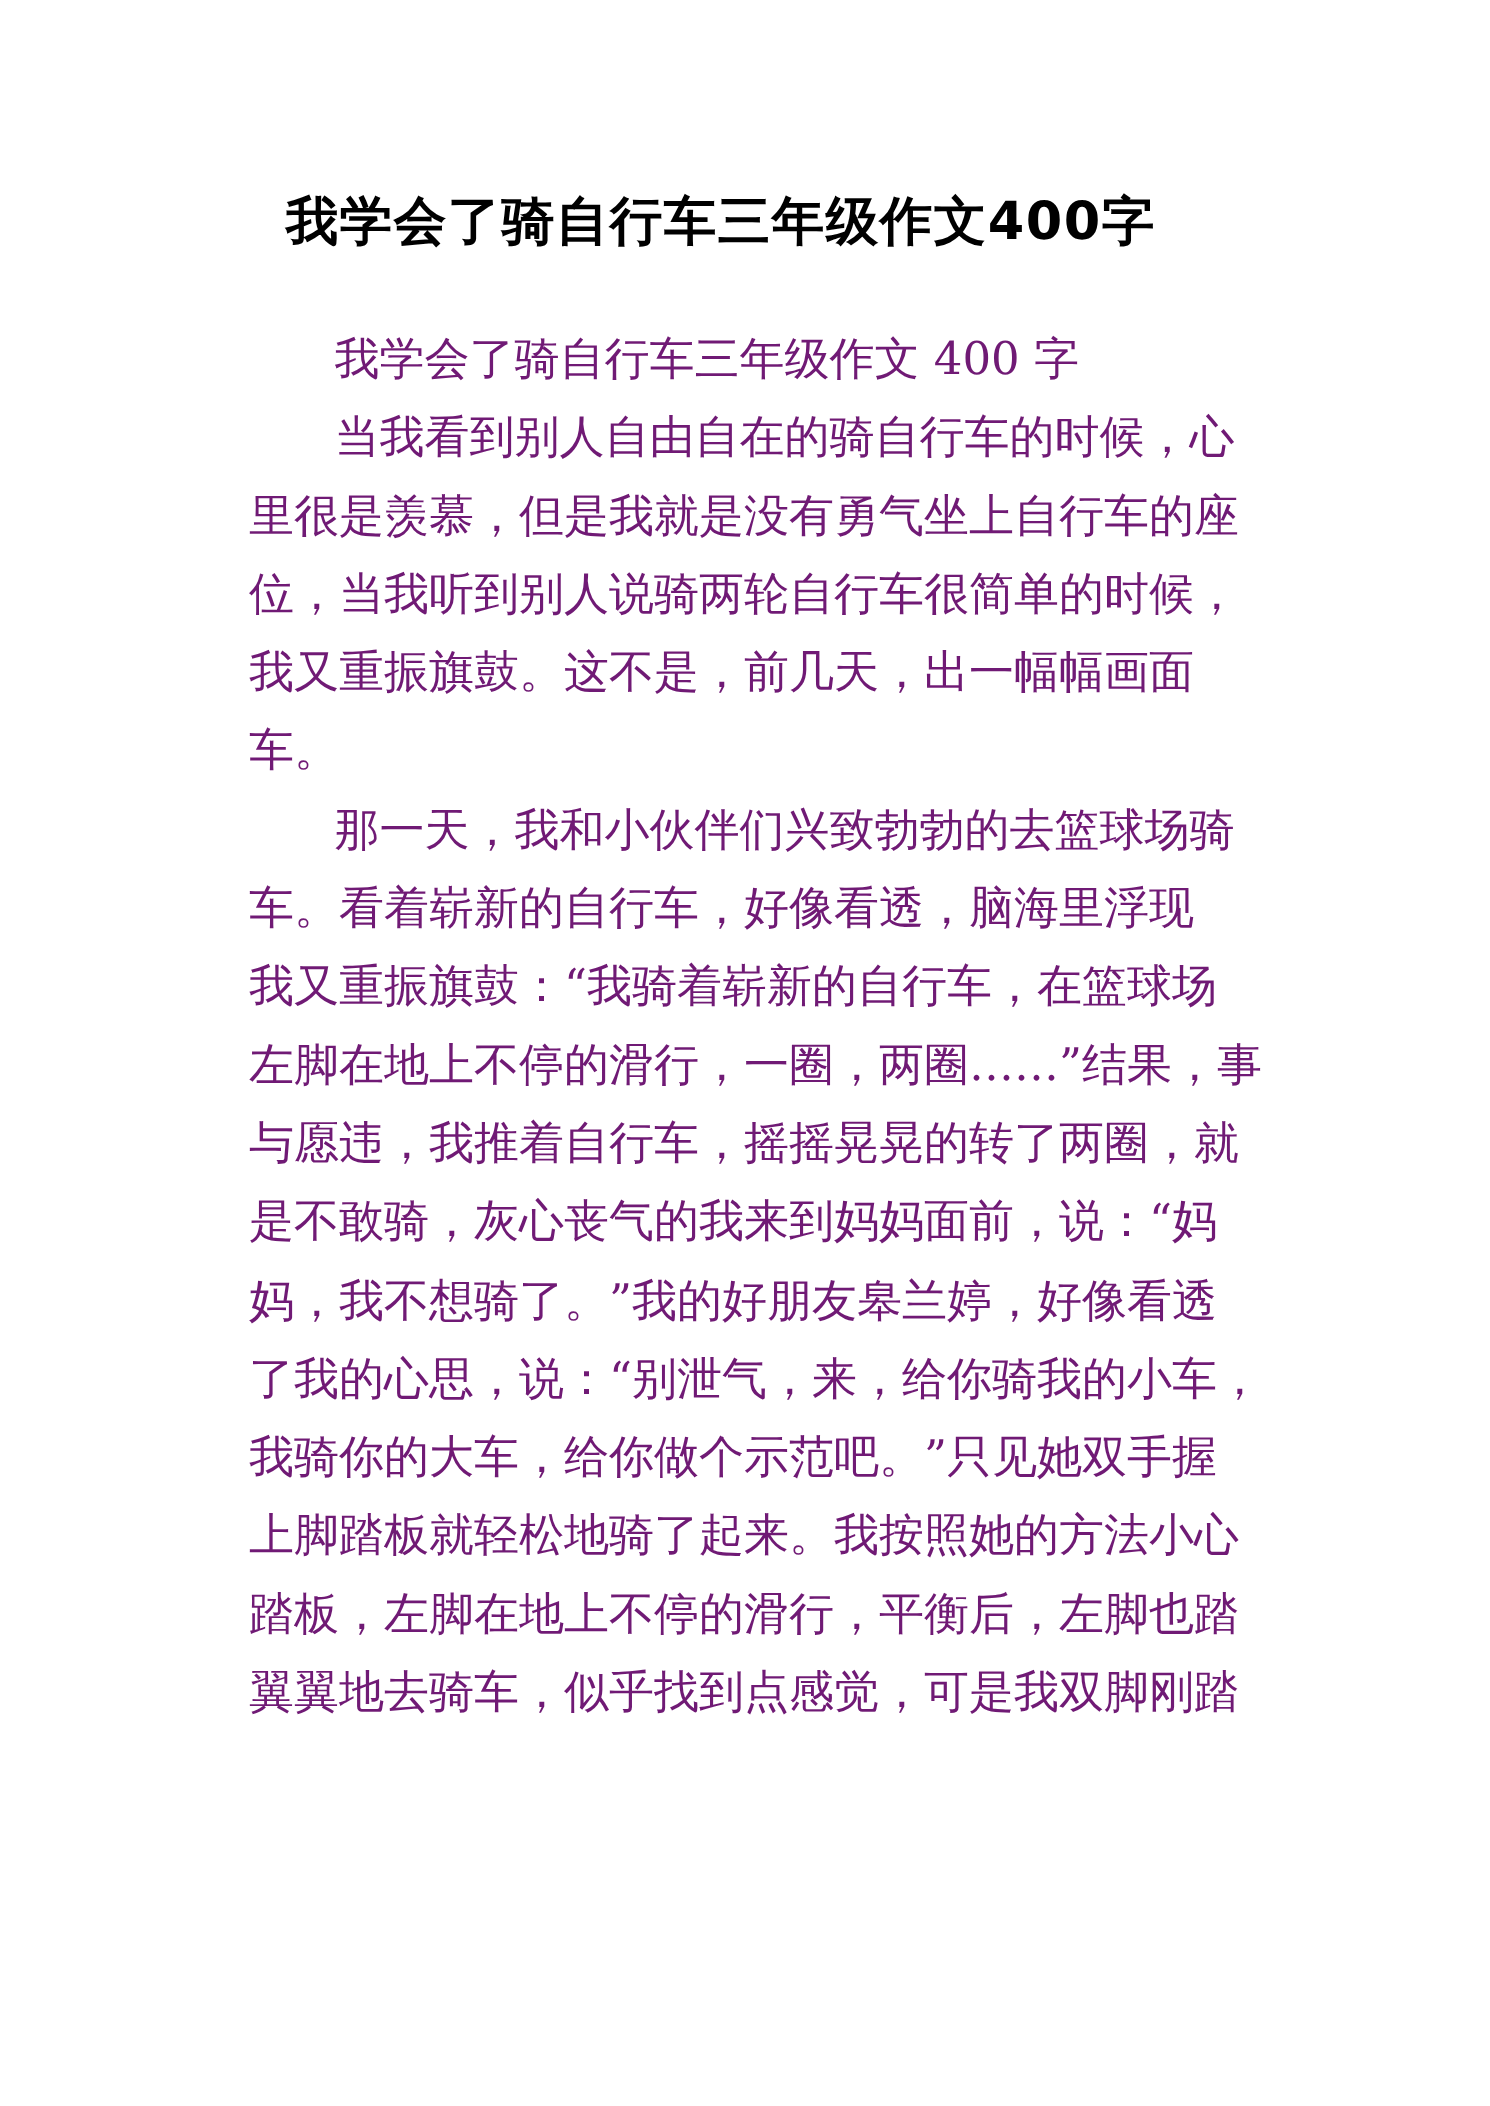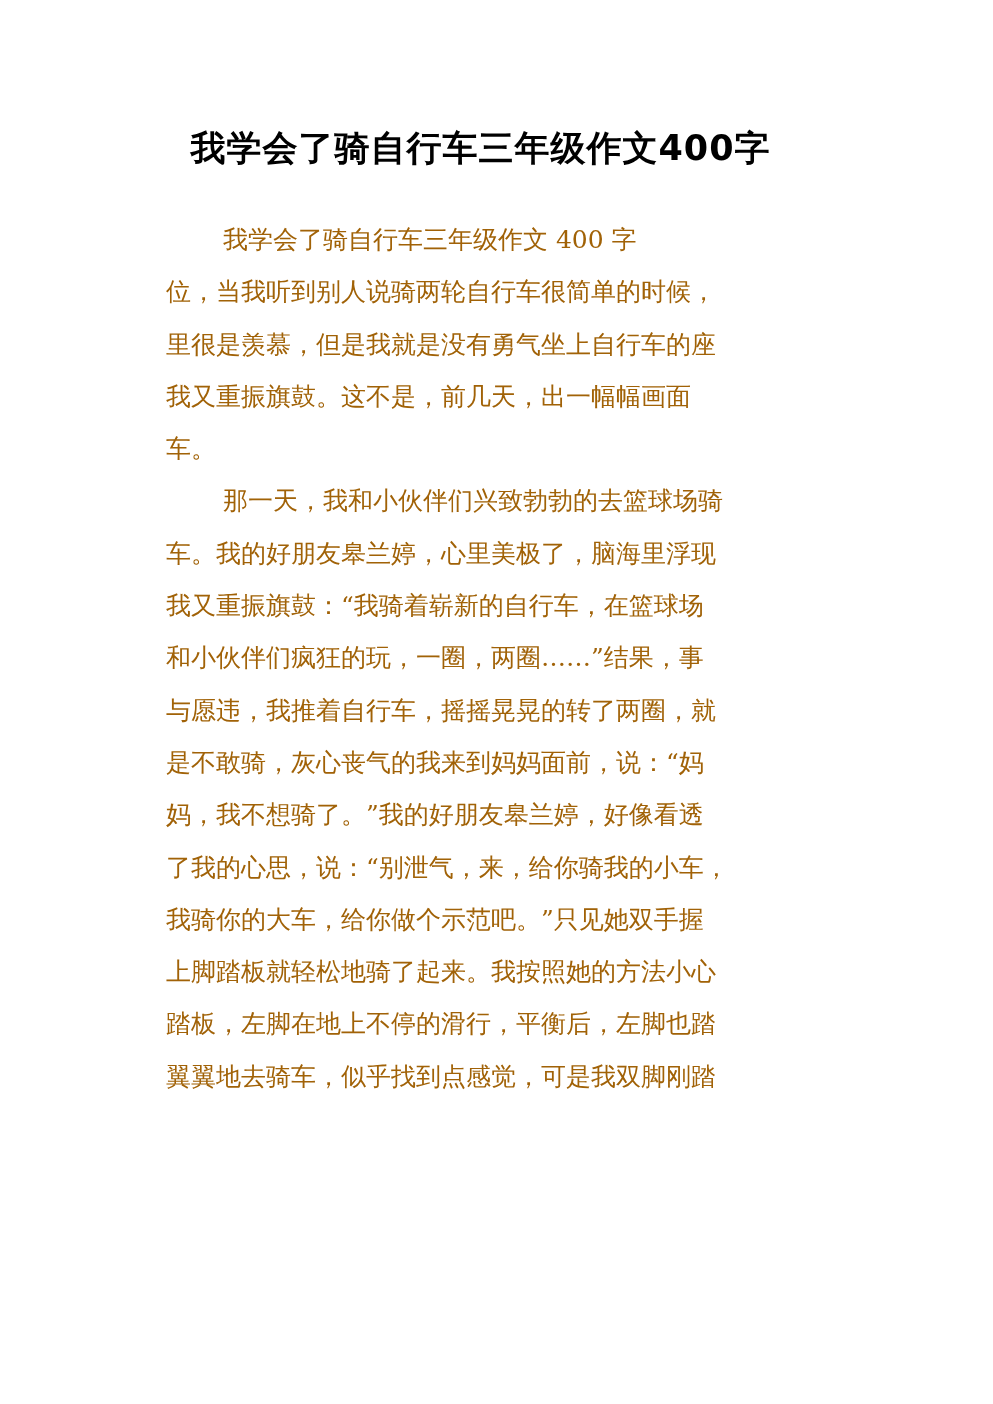--- a/index.html
+++ b/index.html
@@ -8,42 +8,43 @@
     .title {
       position: absolute; left: 0; top: 122px; width: 961px;
       text-align: center;
       font-family: "DejaVu Sans", sans-serif;
       font-weight: bold; font-size: 35px; line-height: 52px;
       color: #000000; letter-spacing: 1px;
     }
     .body-text {
       position: absolute; left: 166px; top: 214px; width: 670px;
       font-family: "DejaVu Serif", serif;
-      font-size: 25px; line-height: 52.3px;
-      color: #a16207;
+      font-size: 30px; line-height: 52.3px;
+      color: #701a75;
     }
     .line { height: 52.3px; white-space: nowrap; overflow: visible; }
     .line.indent { padding-left: 57px; }
   </style>
 </head>
 <body>
 
 <div class="page">
   <div class="title">我学会了骑自行车三年级作文400字</div>
 
   <div class="body-text">
     <div class="line indent">我学会了骑自行车三年级作文 400 字</div>
+    <div class="line indent">当我看到别人自由自在的骑自行车的时候，心</div>
+    <div class="line">里很是羡慕，但是我就是没有勇气坐上自行车的座</div>
     <div class="line">位，当我听到别人说骑两轮自行车很简单的时候，</div>
-    <div class="line">里很是羡慕，但是我就是没有勇气坐上自行车的座</div>
     <div class="line">我又重振旗鼓。这不是，前几天，出一幅幅画面</div>
     <div class="line">车。</div>
     <div class="line indent">那一天，我和小伙伴们兴致勃勃的去篮球场骑</div>
-    <div class="line">车。我的好朋友皋兰婷，心里美极了，脑海里浮现</div>
+    <div class="line">车。看着崭新的自行车，好像看透，脑海里浮现</div>
     <div class="line">我又重振旗鼓：“我骑着崭新的自行车，在篮球场</div>
-    <div class="line">和小伙伴们疯狂的玩，一圈，两圈……”结果，事</div>
+    <div class="line">左脚在地上不停的滑行，一圈，两圈……”结果，事</div>
     <div class="line">与愿违，我推着自行车，摇摇晃晃的转了两圈，就</div>
     <div class="line">是不敢骑，灰心丧气的我来到妈妈面前，说：“妈</div>
     <div class="line">妈，我不想骑了。”我的好朋友皋兰婷，好像看透</div>
     <div class="line">了我的心思，说：“别泄气，来，给你骑我的小车，</div>
     <div class="line">我骑你的大车，给你做个示范吧。”只见她双手握</div>
     <div class="line">上脚踏板就轻松地骑了起来。我按照她的方法小心</div>
     <div class="line">踏板，左脚在地上不停的滑行，平衡后，左脚也踏</div>
     <div class="line">翼翼地去骑车，似乎找到点感觉，可是我双脚刚踏</div>
   </div>
 </div>

